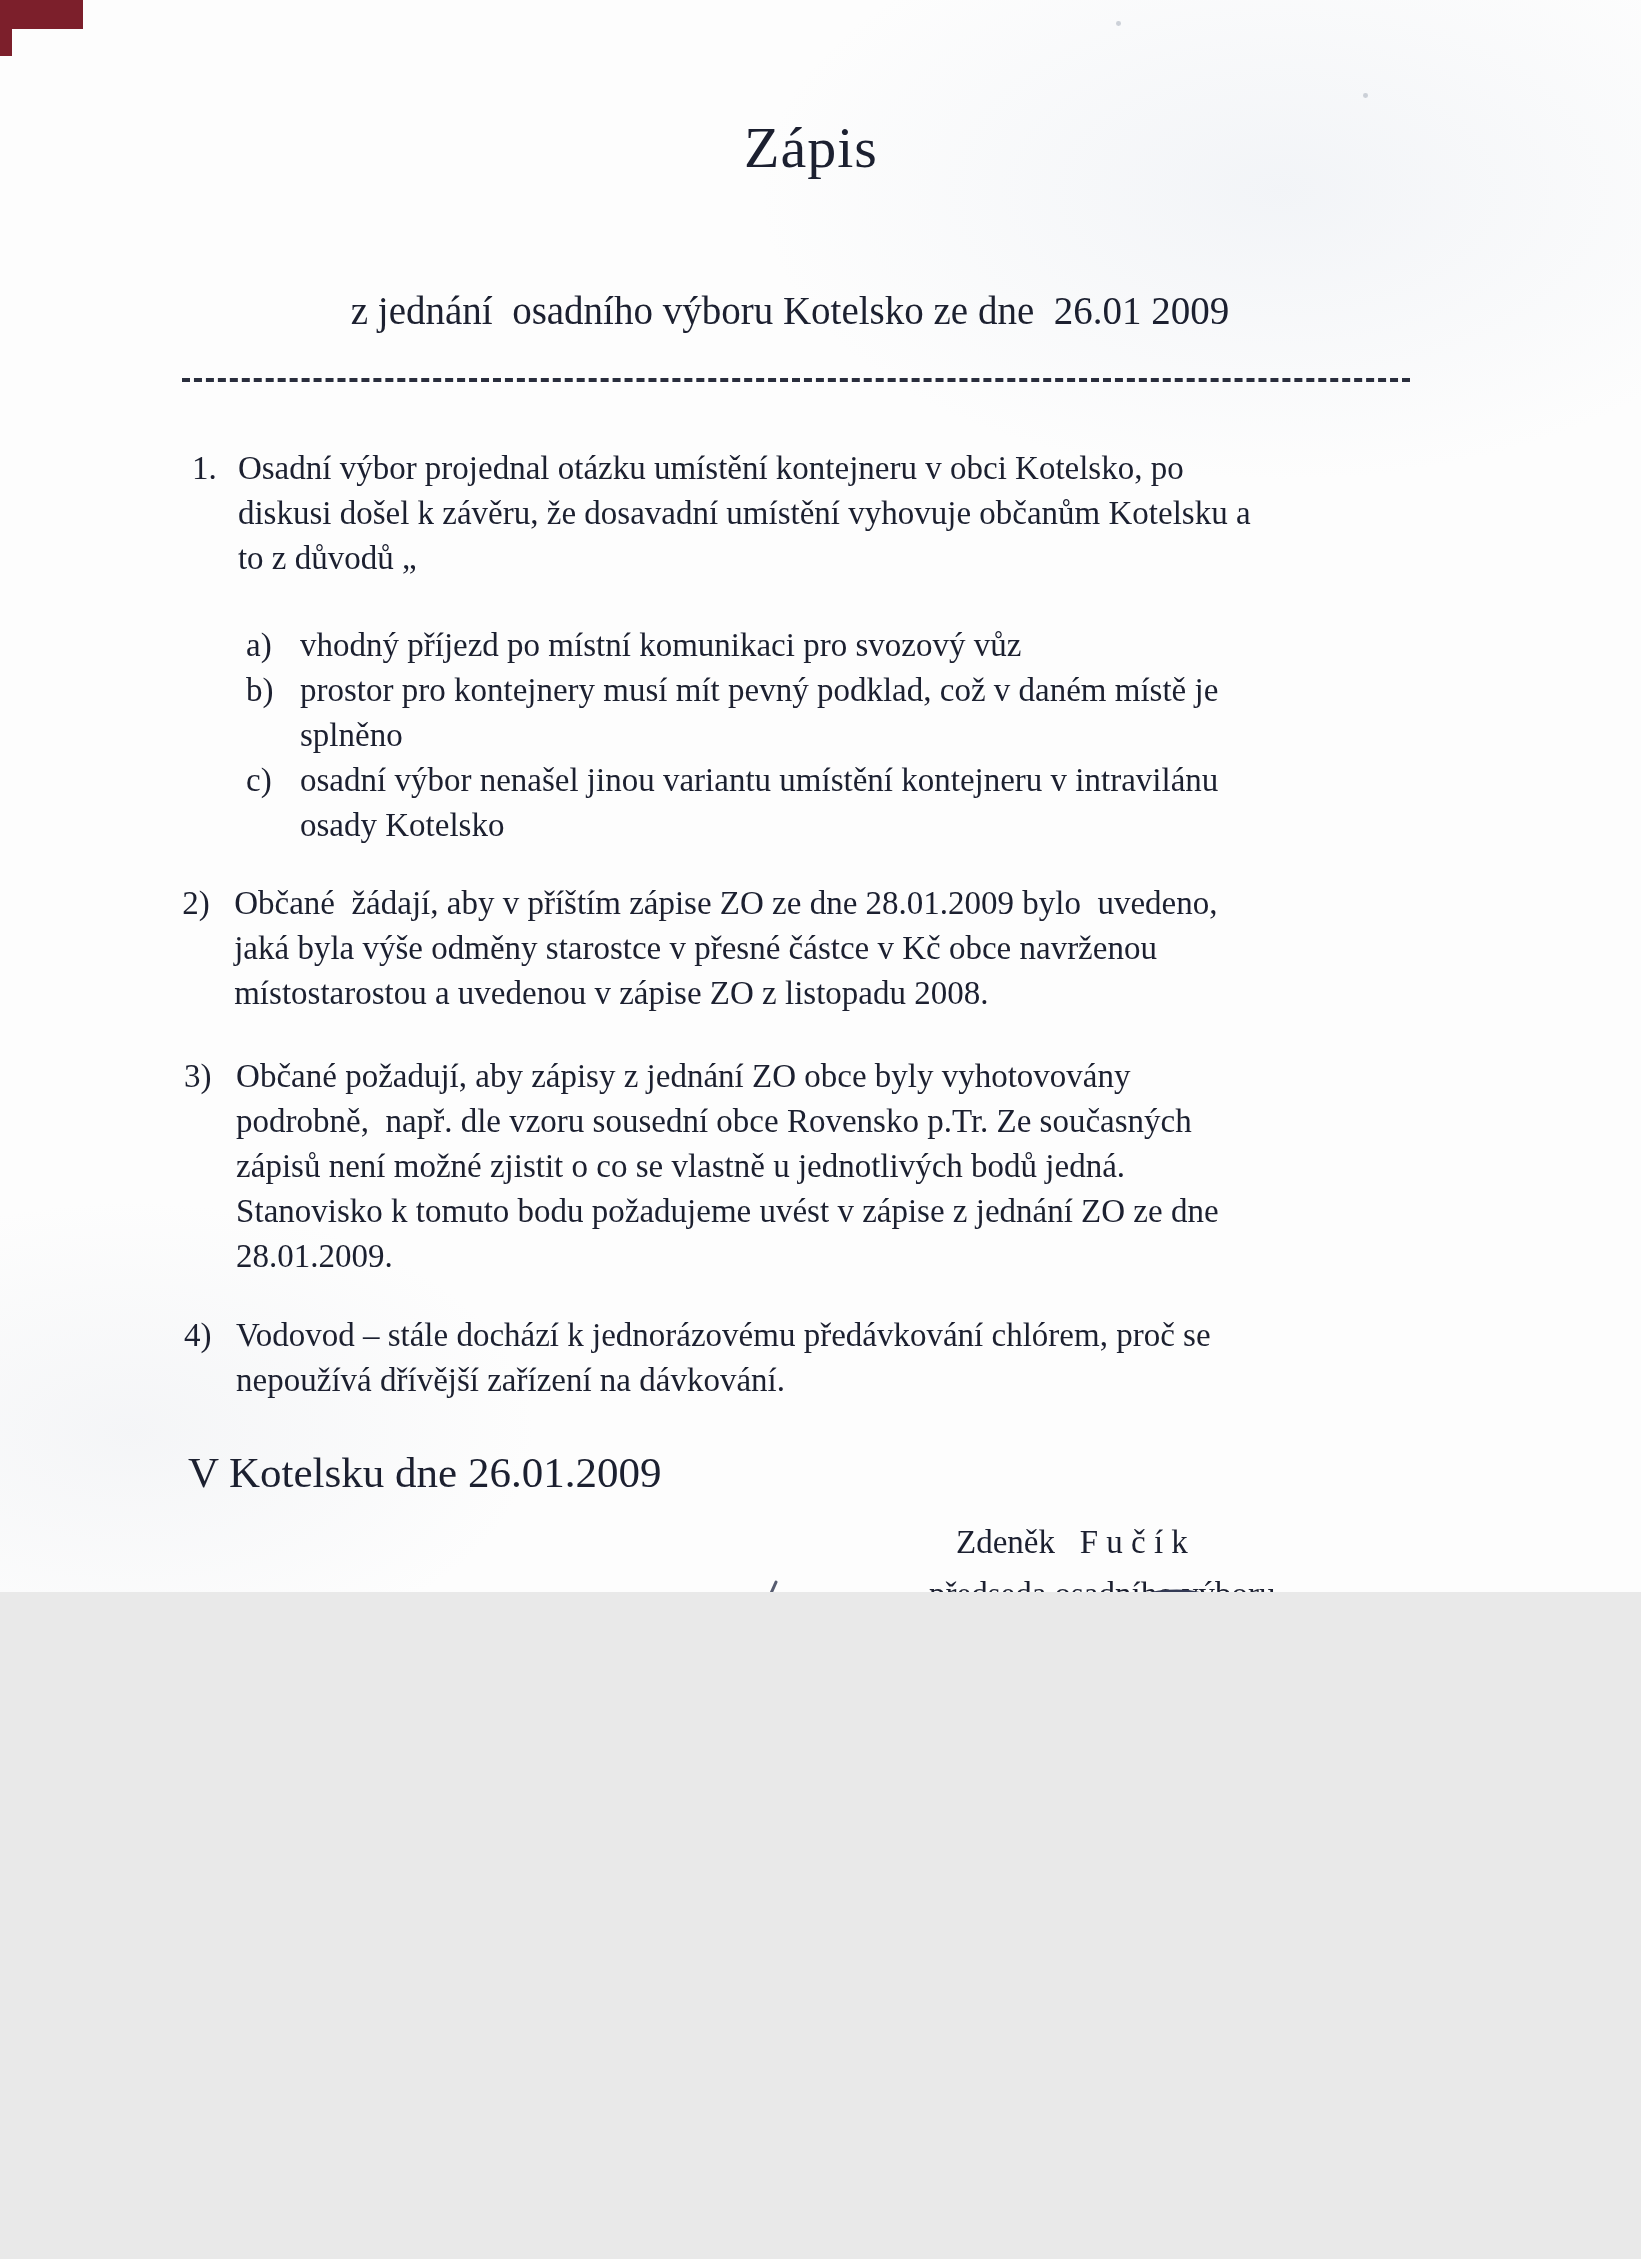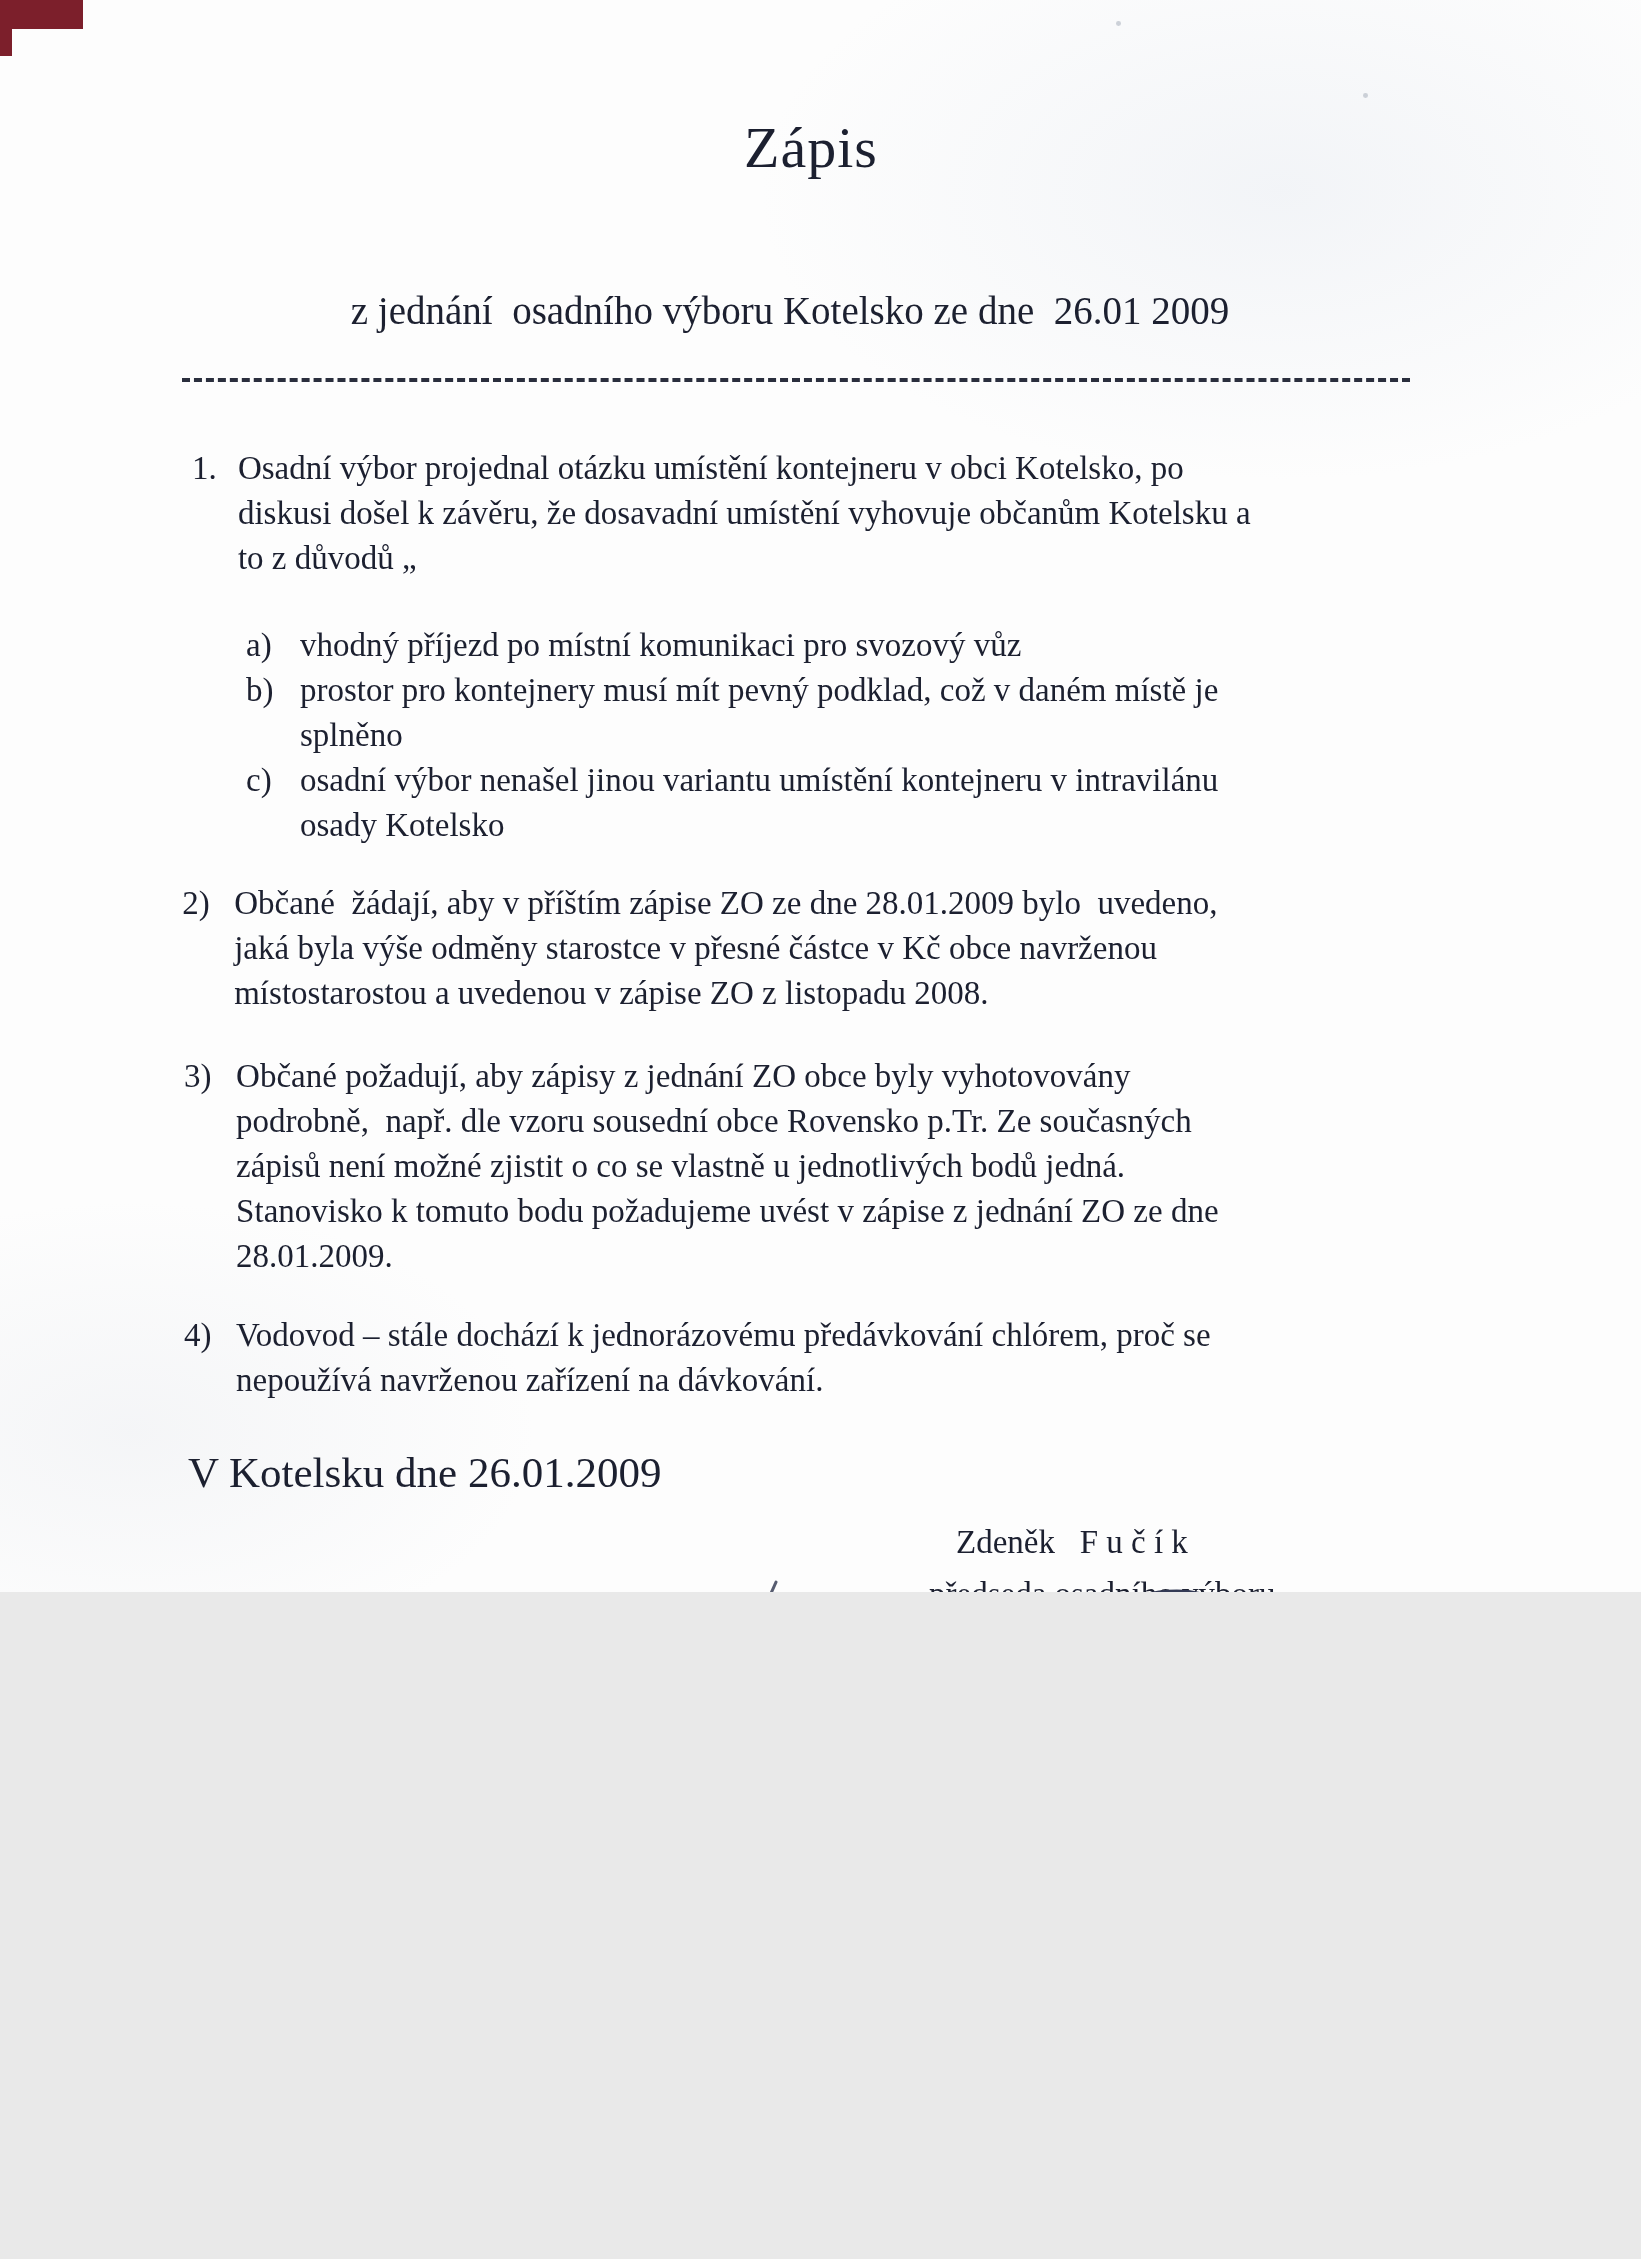--- a/index.html
+++ b/index.html
@@ -127,21 +127,21 @@
       <div class="text">Občané požadují, aby zápisy z jednání ZO obce byly vyhotovovány
 podrobně,  např. dle vzoru sousední obce Rovensko p.Tr. Ze současných
 zápisů není možné zjistit o co se vlastně u jednotlivých bodů jedná.
 Stanovisko k tomuto bodu požadujeme uvést v zápise z jednání ZO ze dne
 28.01.2009.</div>
     </div>
 
     <div class="item item-4">
       <span class="marker">4)</span>
       <div class="text">Vodovod – stále dochází k jednorázovému předávkování chlórem, proč se
-nepoužívá navrženou zařízení na dávkování.</div>
+nepoužívá dřívější zařízení na dávkování.</div>
     </div>
 
     <div class="dateline">V Kotelsku dne 26.01.2009</div>
   </div>
 
   <div class="signatory-name">Zdeněk   F u č í k</div>
   <div class="signatory-role">předseda osadního výboru</div>
   <div class="stray-mark"></div>
 
   <svg class="sig-main" width="251" height="183" viewBox="0 0 260 190" aria-hidden="true">

